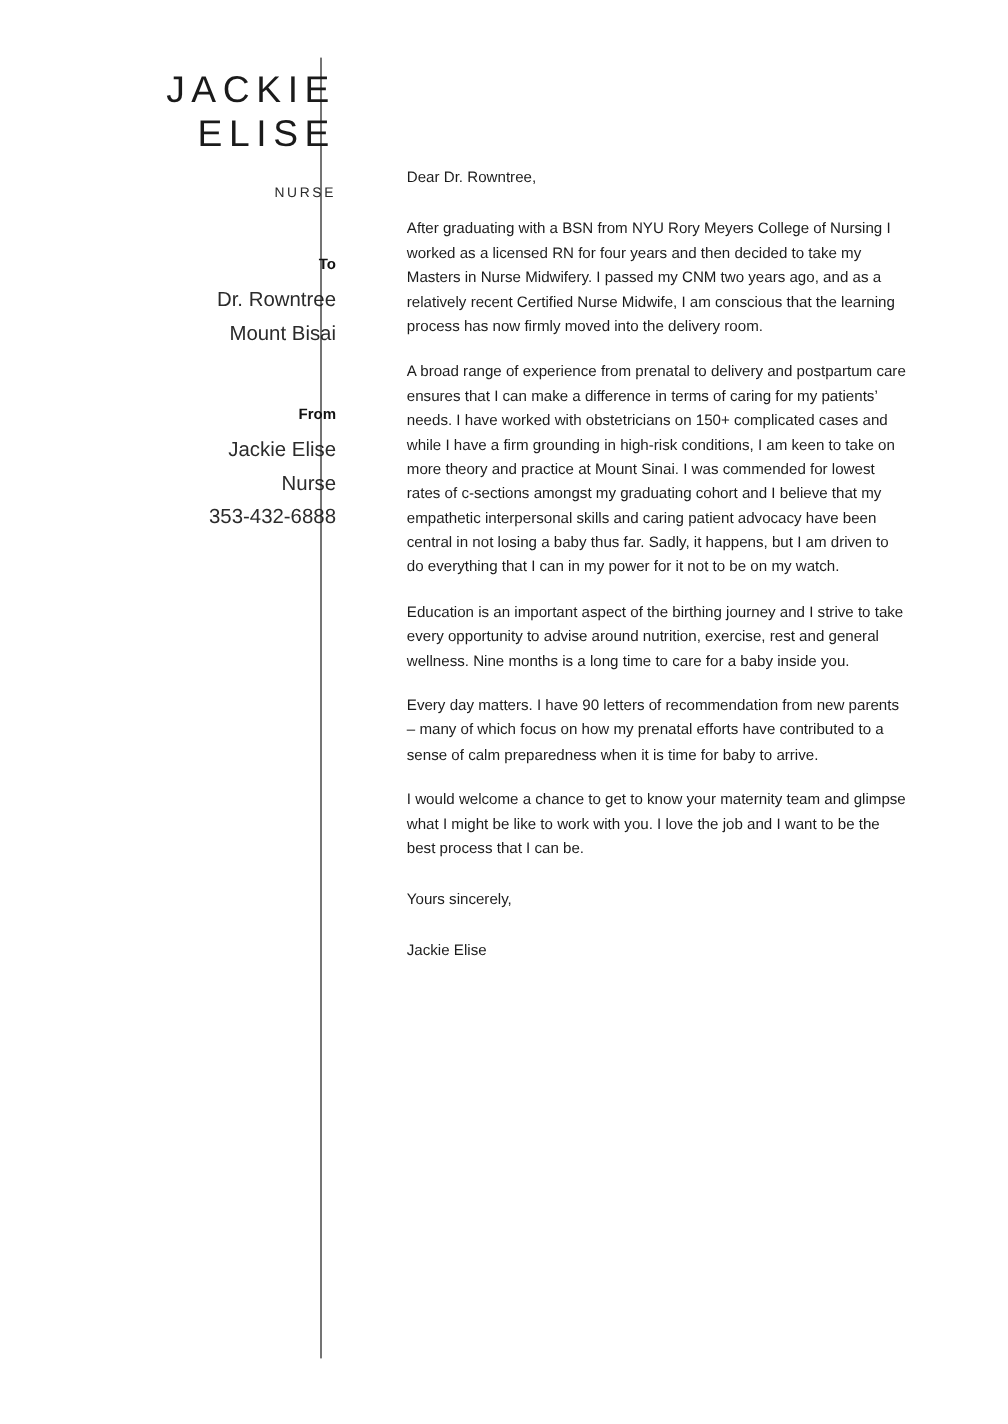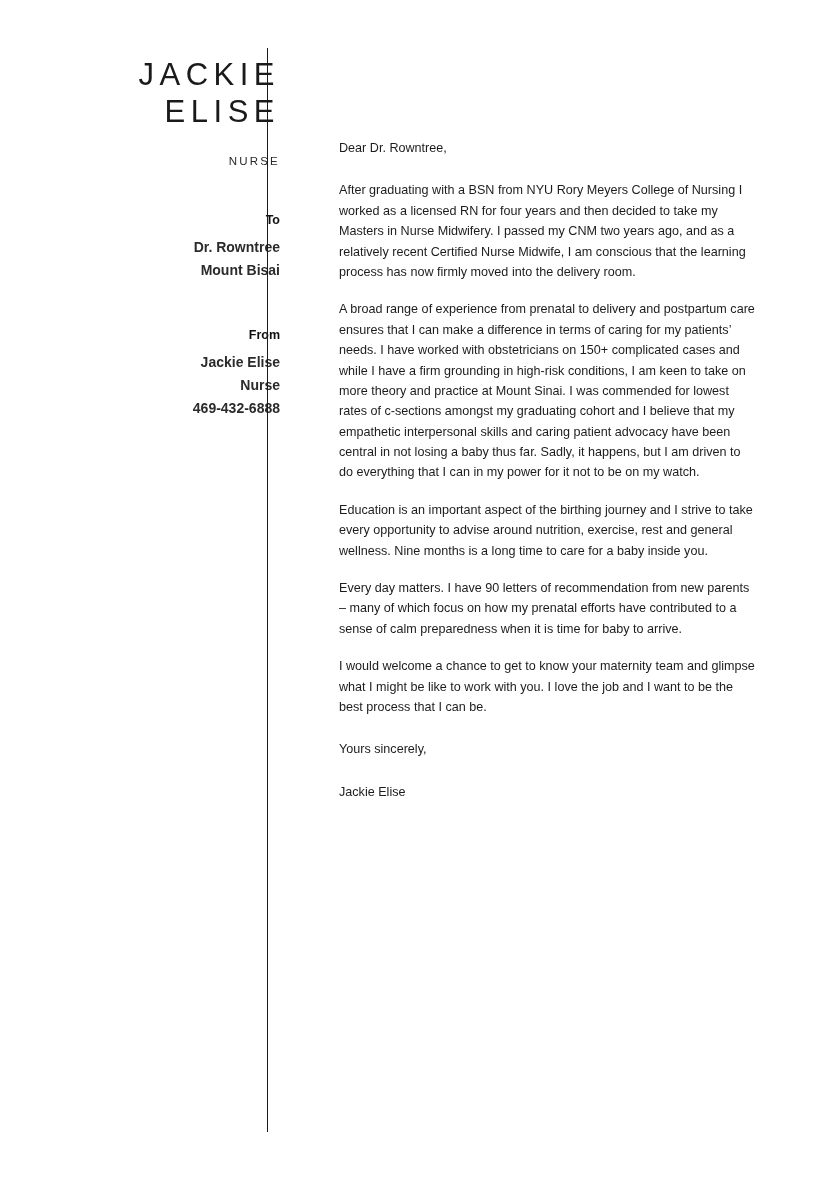--- a/index.html
+++ b/index.html
@@ -56,24 +56,23 @@
     margin-top: 46px;
   }
   .section-title {
     font-size: 12.5px;
     font-weight: bold;
     color: #111111;
     margin-bottom: 9px;
     padding-left: 28px;
   }
   .section-line {
-    font-size: 14px;
+    font-size: 17px;
     color: #2b2b2b;
     line-height: 1.65;
-    font-weight: bold;
   }
   .section-line a {
     color: #2b2b2b;
     text-decoration: underline;
   }
   
   .divider {
     position: absolute;
     left: 267px;
     top: 48px;
@@ -115,21 +114,21 @@
     <div class="section">
       <div class="section-title">To</div>
       <div class="section-line">Dr. Rowntree</div>
       <div class="section-line">Mount Bisai</div>
     </div>
 
     <div class="section">
       <div class="section-title">From</div>
       <div class="section-line">Jackie Elise</div>
       <div class="section-line">Nurse</div>
-      <div class="section-line">469-432-6888</div>
+      <div class="section-line">353-432-6888</div>
     </div>
 
   </aside>
 
   <div class="divider"></div>
 
   <main class="letter">
     <p class="greeting">Dear Dr. Rowntree,</p>
     <p>After graduating with a BSN from NYU Rory Meyers College of Nursing I worked as a licensed RN for four years and then decided to take my Masters in Nurse Midwifery. I passed my CNM two years ago, and as a relatively recent Certified Nurse Midwife, I am conscious that the learning process has now firmly moved into the delivery room.</p>
     <p>A broad range of experience from prenatal to delivery and postpartum care ensures that I can make a difference in terms of caring for my patients’ needs. I have worked with obstetricians on 150+ complicated cases and while I have a firm grounding in high-risk conditions, I am keen to take on more theory and practice at Mount Sinai. I was commended for lowest rates of c-sections amongst my graduating cohort and I believe that my empathetic interpersonal skills and caring patient advocacy have been central in not losing a baby thus far. Sadly, it happens, but I am driven to do everything that I can in my power for it not to be on my watch.</p>

